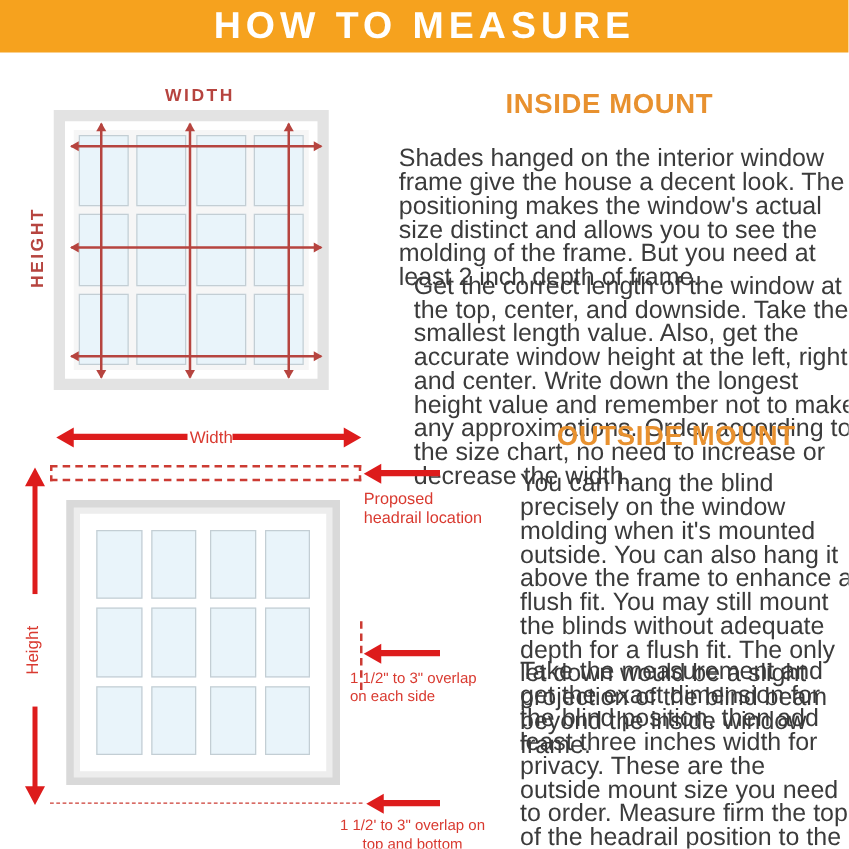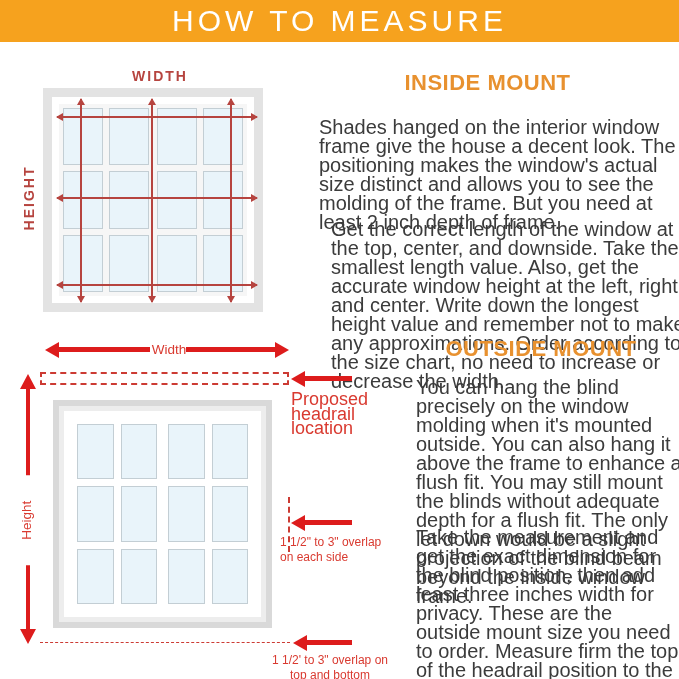--- a/index.html
+++ b/index.html
@@ -3,21 +3,21 @@
 <meta charset="utf-8">
 <style>
   html,body{margin:0;padding:0;background:#ffffff;}
   #page{
     position:relative;width:679px;height:679px;background:#ffffff;
     font-family:"Liberation Sans", sans-serif;overflow:hidden;
   }
   
   .banner{position:absolute;left:0;top:0;width:679px;height:42px;
     background:var(--banner-orange);display:flex;align-items:center;justify-content:center;}
-  .banner h1{margin:0;color:#ffffff;font-size:30px;font-weight:normal;letter-spacing:4px;}
+  .banner h1{margin:0;color:#ffffff;font-size:30px;font-weight:bold;letter-spacing:4px;}
 
   
   .sec-heading{position:absolute;margin:0;font-weight:bold;font-size:22px;
     color:var(--heading-orange);text-align:center;letter-spacing:0.5px;}
   .body-par{position:absolute;margin:6px;font-size:20px;line-height:19px;color:#3b3b3b;}
 
   
   .win{position:absolute;box-sizing:border-box;}
   .win .f1{width:100%;height:100%;box-sizing:border-box;}
   .win .f2{width:100%;height:100%;box-sizing:border-box;background:#ffffff;}
@@ -61,21 +61,21 @@
     border:8px solid transparent;border-bottom:0;border-top:15px solid var(--thick-red);}
 
   
   .dash-rect{position:absolute;border:2px dashed var(--dash-red);box-sizing:border-box;}
   .dash-h{position:absolute;height:0;border-top:1.5px dashed var(--dash-red);}
   .dash-v{position:absolute;width:0;border-left:2px dashed var(--dash-red);}
 
   
   .cap-big{position:absolute;color:var(--thin-red);font-size:14px;font-weight:600;
     letter-spacing:2px;text-align:center;}
-  .cap{position:absolute;color:var(--label-red);font-size:18px;line-height:14.5px;}
+  .cap{position:absolute;color:var(--label-red);font-size:13px;line-height:14.5px;}
   .rot{transform:rotate(-90deg);text-align:center;}
 </style>
 </head>
 <body>
 
 <div id="page">
 
   <div class="banner">
     <h1>HOW TO MEASURE</h1>
   </div>

